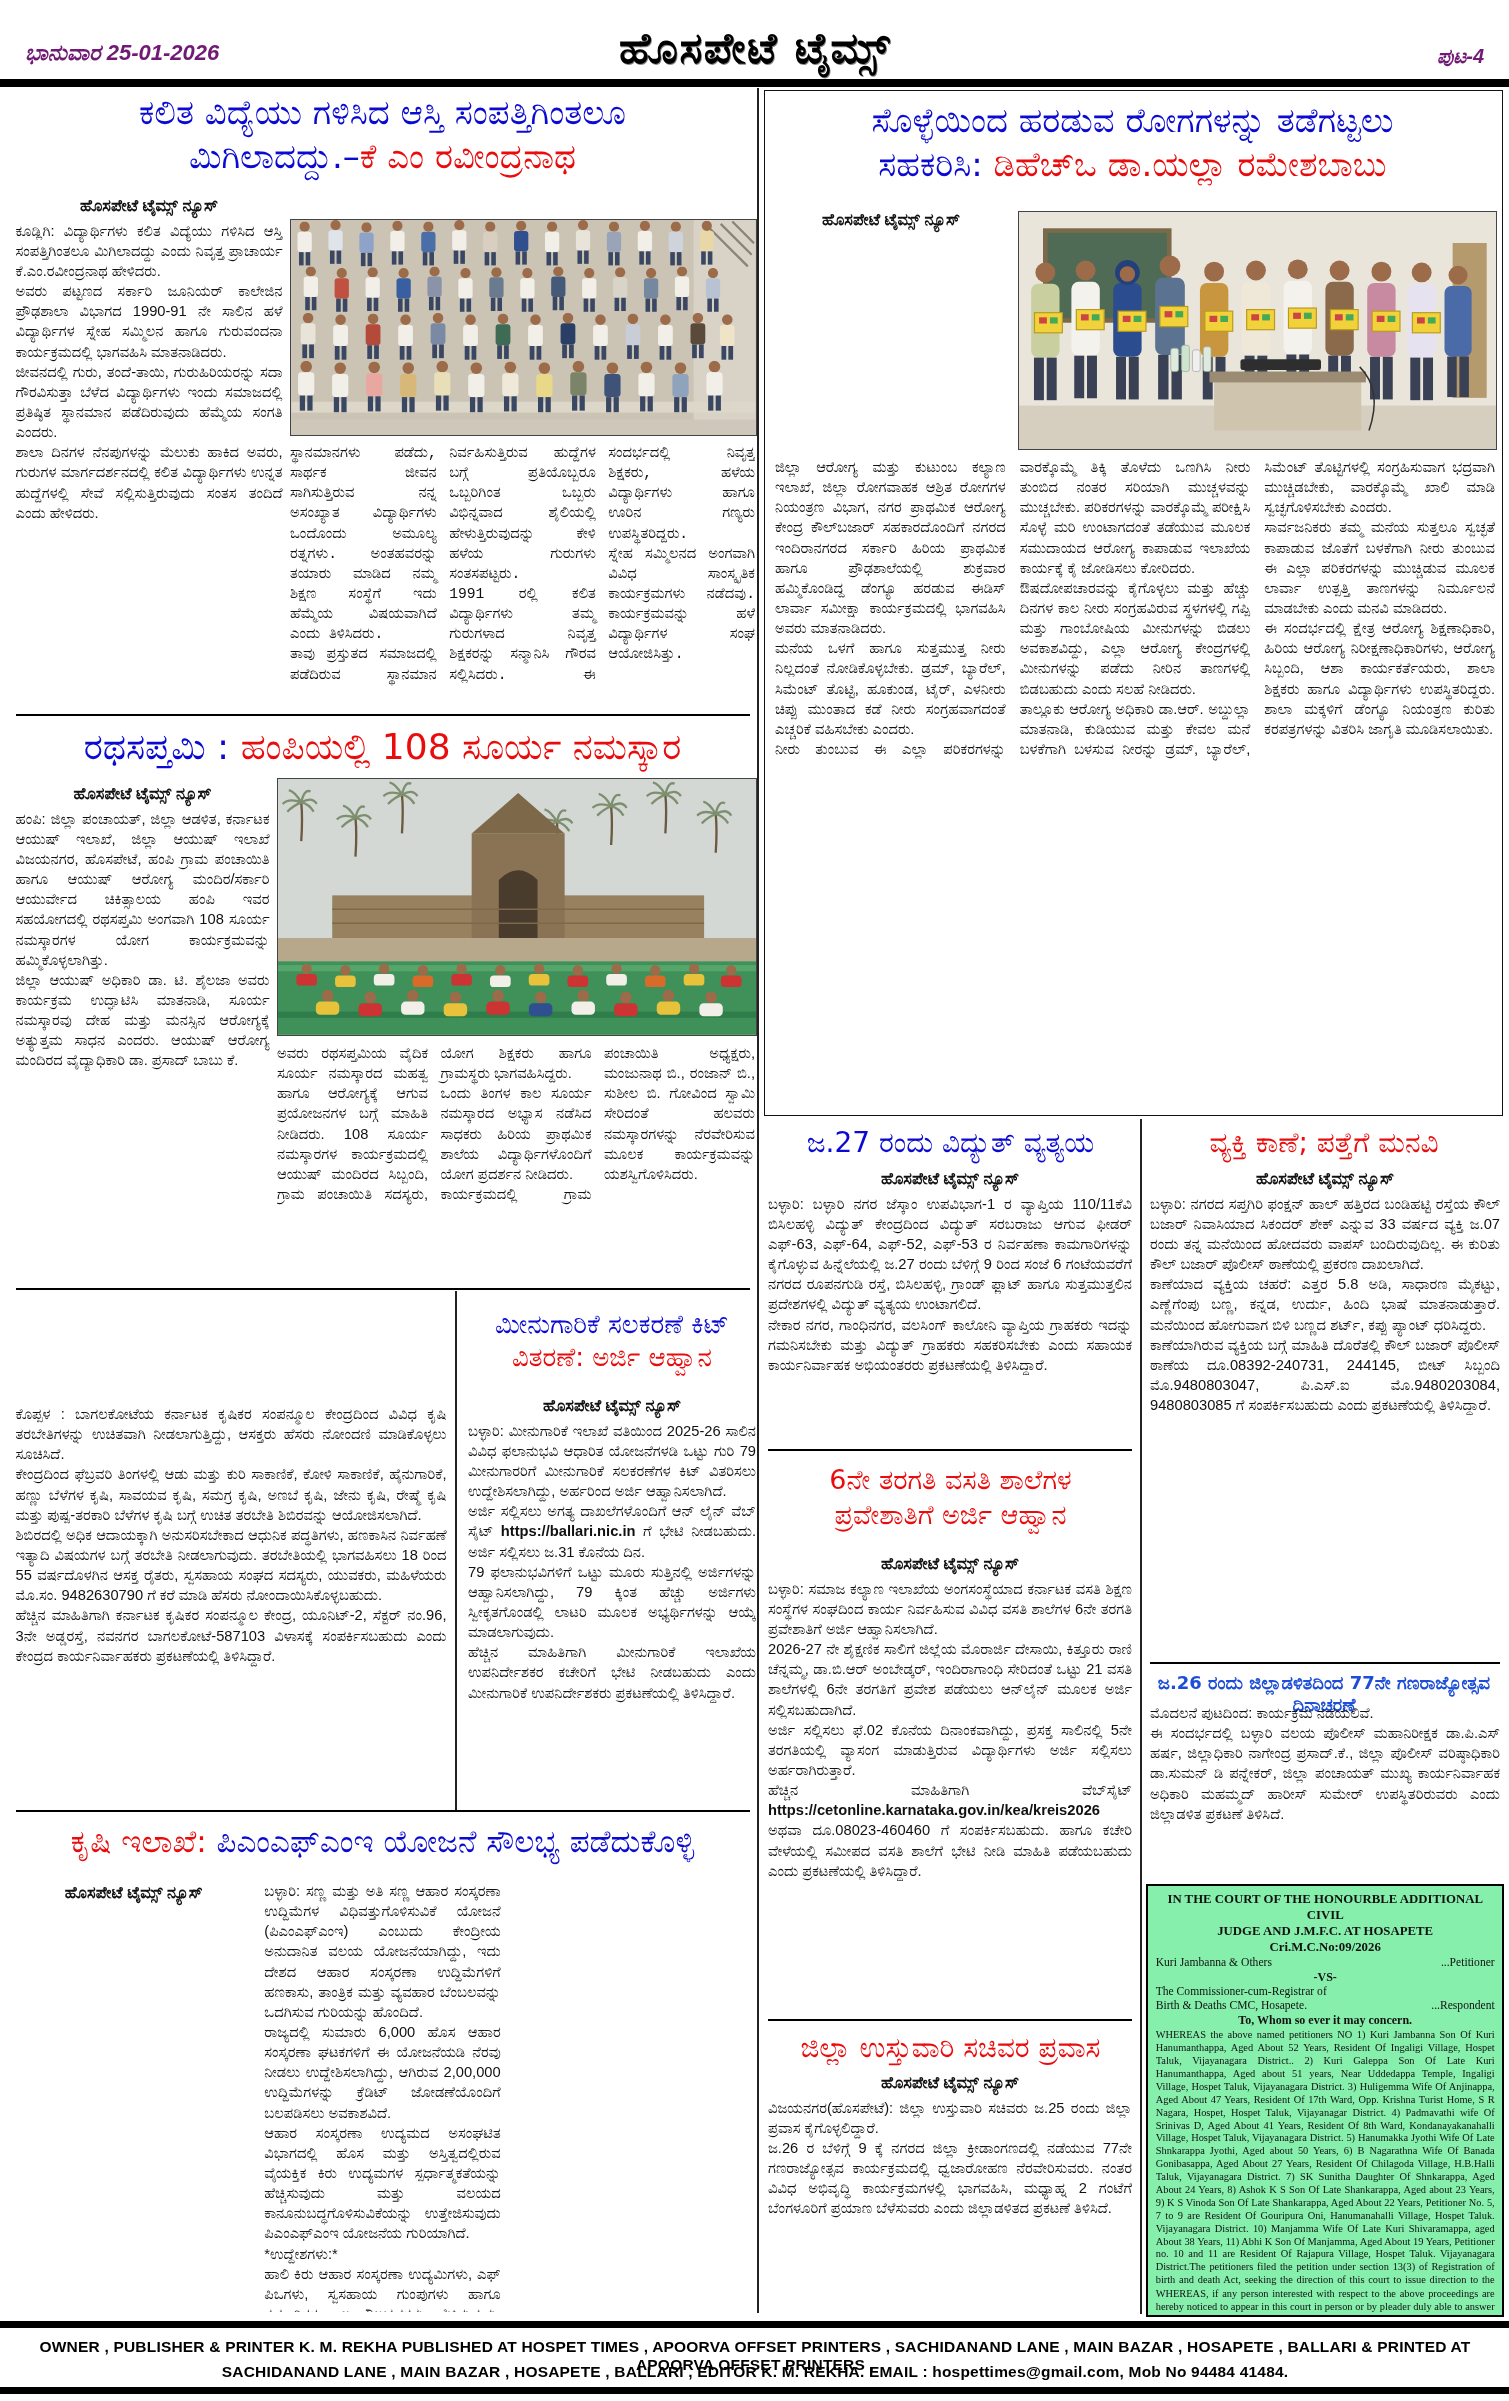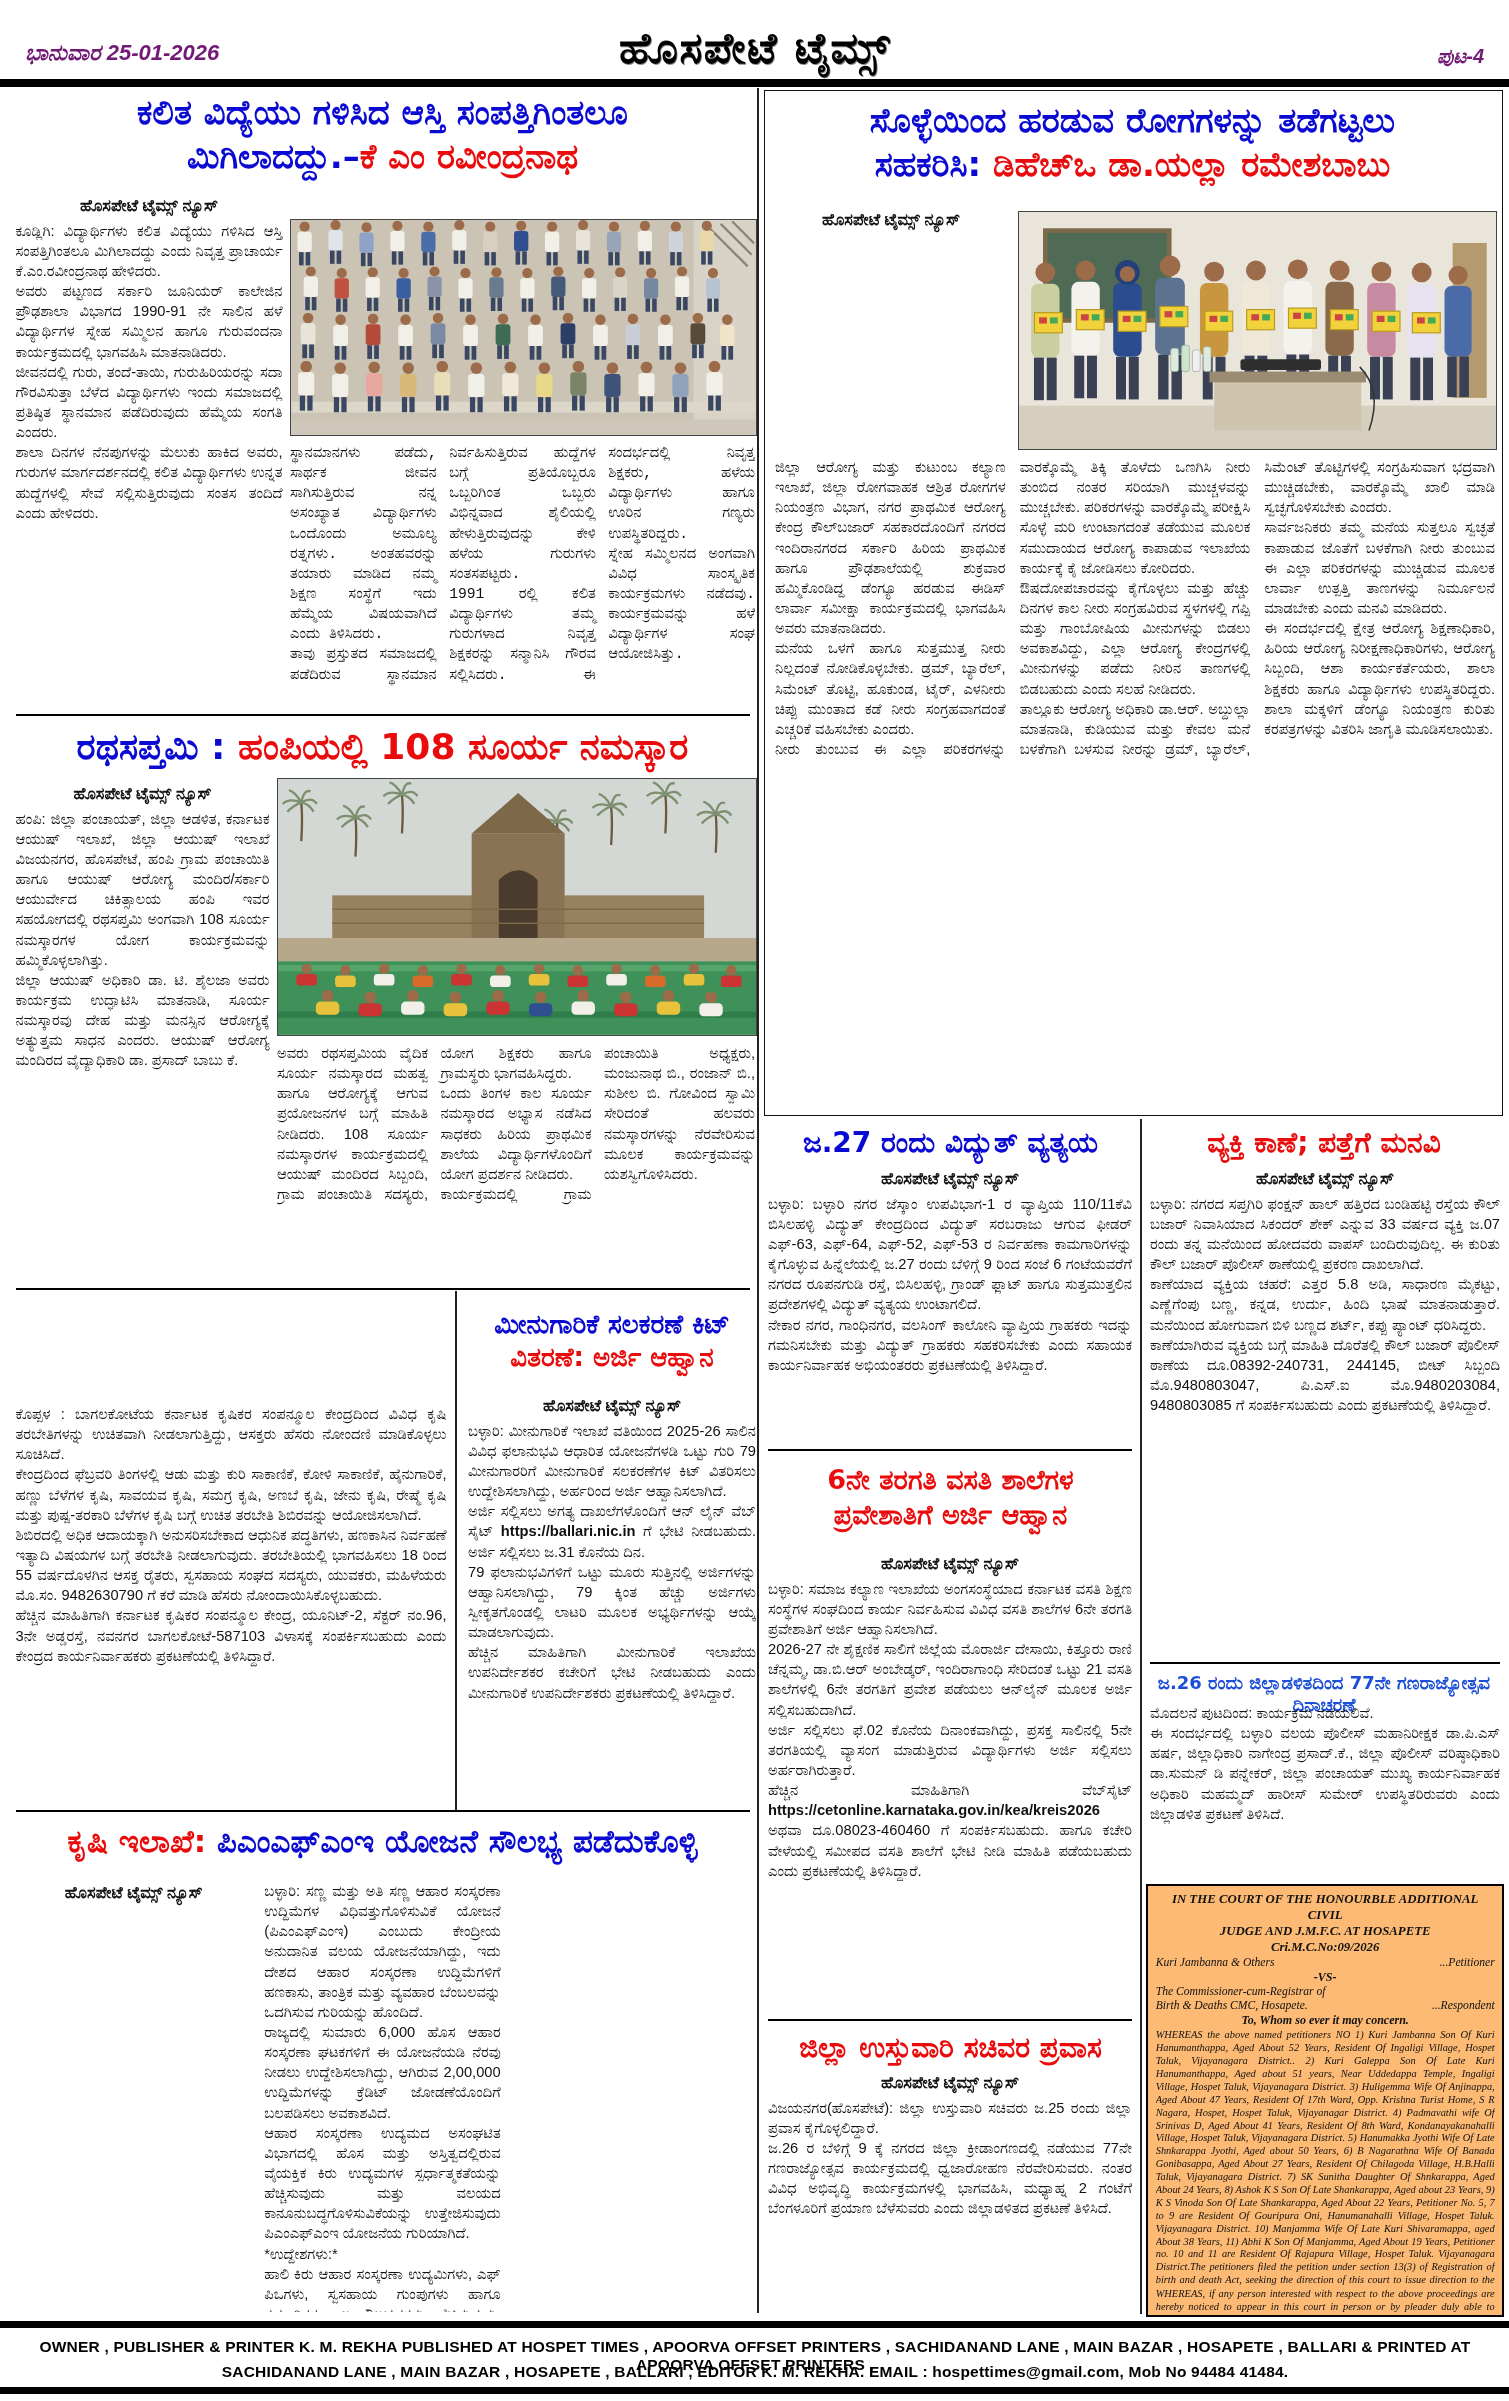--- a/index.html
+++ b/index.html
@@ -4,30 +4,30 @@
 <style>
   html,body{margin:0;padding:0;background:#fff;}
   #page{position:relative;width:1510px;height:2401px;background:#fff;overflow:hidden;
         font-family:"Liberation Sans",sans-serif;color:#111;}
   .abs{position:absolute;}
   .rule-h{position:absolute;background:#000;}
   .rule-v{position:absolute;background:#222;width:1.5px;}
   .masthead{font-weight:900;font-size:43px;letter-spacing:1.5px;color:#000;
             text-shadow:0.8px 0.8px 0 #888;font-family:"DejaVu Serif",serif;}
   .hdr-side{font-weight:bold;font-size:22px;color:#701a75;font-style:italic;}
-  .headline{font-weight:bold;text-align:center;line-height:1.28;font-family:"DejaVu Sans",sans-serif;}
+  .headline{font-weight:normal;text-align:center;line-height:1.28;font-family:"DejaVu Sans",sans-serif;}
   .blue{color:#0a0ad2;}
   .red{color:#ea0c0c;}
   .byline{font-weight:bold;text-align:center;font-size:16.3px;margin:1.5px 0 6.2px 0;}
   .kn-body{font-size:14.7px;line-height:1.37;text-align:justify;white-space:pre-line;overflow:hidden;}
   .cols3{column-count:3;column-gap:12.4px;}
   .photo{border:0.8px solid #444;background:#ccc;overflow:hidden;}
   .boxed{border:1.5px solid #111;}
-  .courtbox{border:2.3px solid #000;background:#fdba74;padding:6.2px 7.7px;overflow:hidden;
-            font-family:"Liberation Serif",serif;font-size:11.6px;line-height:1.22;font-style:italic;}
+  .courtbox{border:2.3px solid #000;background:#86efac;padding:6.2px 7.7px;overflow:hidden;
+            font-family:"Liberation Serif",serif;font-size:11.6px;line-height:1.22;}
   .courtbox .ct{font-weight:bold;text-align:center;font-size:12.8px;line-height:1.25;}
   .courtbox .cs{font-weight:bold;text-align:center;font-size:12px;}
   .court-row{display:flex;justify-content:space-between;align-items:flex-end;white-space:pre-line;}
   .court-body{font-size:10.4px;line-height:1.24;text-align:justify;white-space:pre-line;margin-top:1.5px;}
   .footer-line{position:absolute;width:100%;text-align:center;font-weight:bold;font-size:15.5px;
                letter-spacing:0.2px;color:#000;}
   .blackhead{font-weight:bold;color:#1d4ed8;text-align:center;font-family:"DejaVu Sans",sans-serif;}
 </style>
 </head>
 <body>

